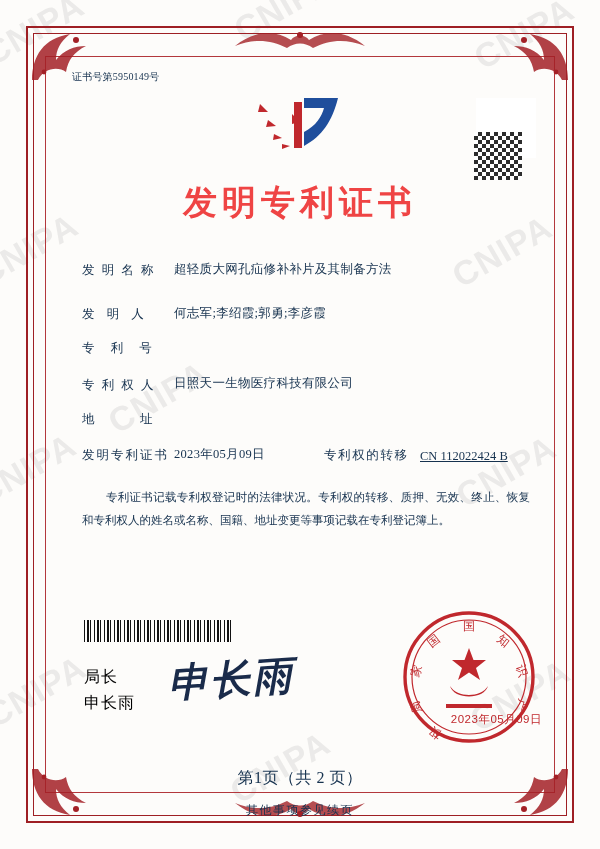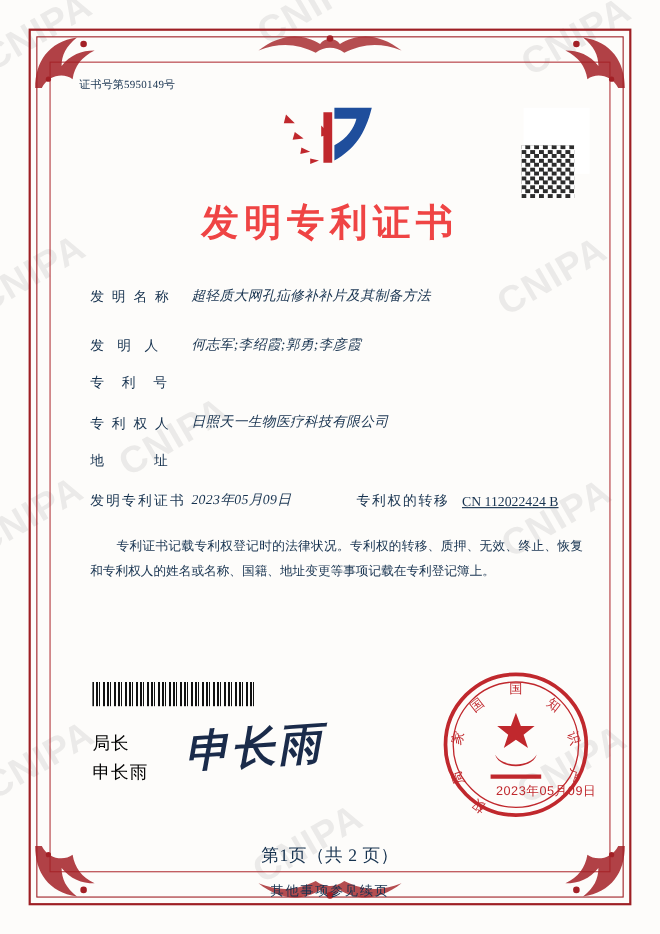--- a/index.html
+++ b/index.html
@@ -155,21 +155,20 @@
     flex: 0 0 92px;
     letter-spacing: 2px;
     white-space: nowrap;
   }
   .flabel.sp4 { letter-spacing: 6.5px; }
   .flabel.sp3 { letter-spacing: 4.5px; margin-top: 10px; }
   .fvalue {
     flex: 1;
     letter-spacing: 0.3px;
     line-height: 1.55;
-    font-style: italic;
   }
   .frow.two .fvalue { flex: 0 0 150px; }
   .frow.two .flabel2 {
     width: 96px;
     flex: 0 0 96px;
     letter-spacing: 1.6px;
     white-space: nowrap;
   }
   .frow.two .fvalue2 { flex: 1; text-decoration: underline; }
 

